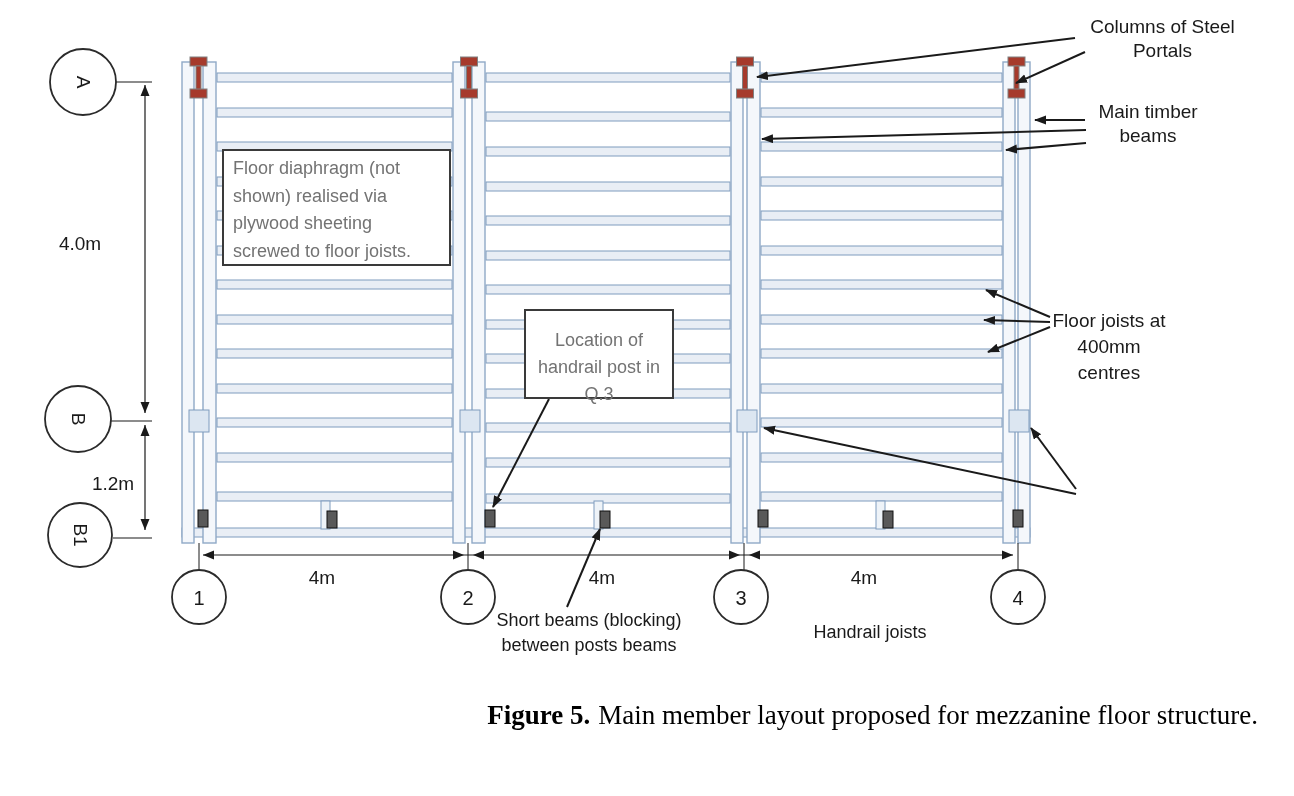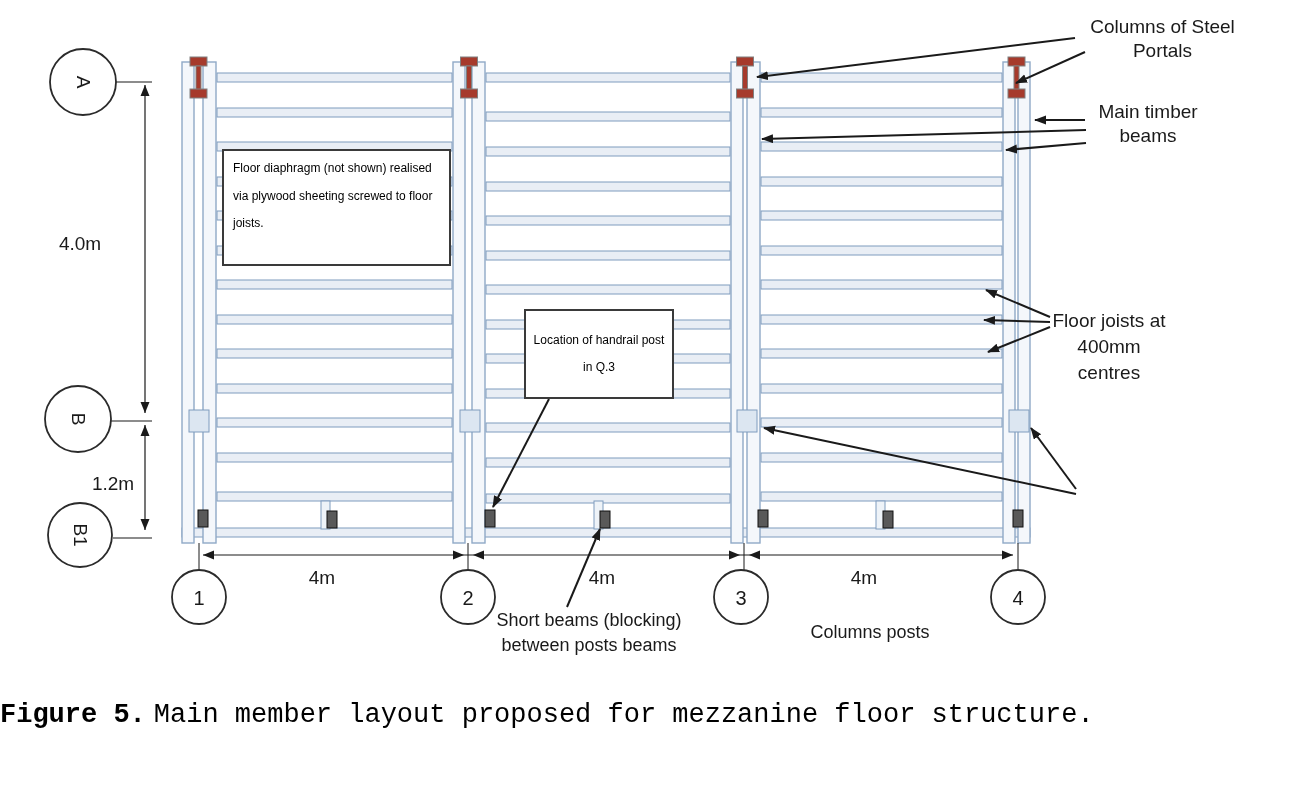--- a/index.html
+++ b/index.html
@@ -1,38 +1,38 @@
 <!DOCTYPE html>
 <html><head>
 <meta charset="utf-8">
 <style>
   html,body{margin:0;padding:0;background:#ffffff;}
   #page{position:relative;width:1294px;height:796px;background:#ffffff;overflow:hidden;
         font-family:"Liberation Sans",sans-serif;color:#1a1a1a;}
   #plan-svg{position:absolute;left:0;top:0;}
   .lbl{position:absolute;text-align:center;font-size:19px;line-height:24px;color:#1a1a1a;}
   .callout{position:absolute;background:#ffffff;border:2px solid #3a3a3a;box-sizing:border-box;
-           font-size:12px;color:#000000;}
+           font-size:18px;color:#737373;}
   #callout-floor-diaphragm{left:222px;top:149px;width:229px;height:117px;
            line-height:27.5px;padding:4px 9px;text-align:left;}
   #callout-handrail{left:524px;top:309px;width:150px;height:90px;
            line-height:27px;padding:16px 2px;text-align:center;}
   #lbl-steel-portals{left:1085px;top:15px;width:155px;}
   #lbl-main-beams{left:1078px;top:100px;width:140px;}
   #lbl-floor-joists{left:1045px;top:308px;width:128px;line-height:26px;}
   #lbl-timber-columns{left:1057px;top:478px;width:128px;line-height:26px;}
   #lbl-short-beams{left:483px;top:608px;width:212px;font-size:18px;line-height:25px;}
   #lbl-handrail-posts{left:810px;top:620px;width:120px;font-size:18px;line-height:25px;}
   #lbl-dim-4-0m{left:44px;top:232px;width:72px;}
   #lbl-dim-1-2m{left:77px;top:472px;width:72px;}
   #lbl-4m-0{left:285px;top:566px;width:74px;}
   #lbl-4m-1{left:565px;top:566px;width:74px;}
   #lbl-4m-2{left:827px;top:566px;width:74px;}
-  .caption{position:absolute;left:0;top:700px;width:1258px;text-align:left;
-           font-family:Liberation Mono, monospace;font-size:27px;color:#000;}
+  .caption{position:absolute;left:0;top:700px;width:1258px;text-align:right;
+           font-family:Liberation Serif, serif;font-size:27px;color:#000;}
   .cap-b{font-weight:bold;margin-right:8px;}
 </style>
 </head>
 <body>
 
 <div id="page">
   <svg id="plan-svg" width="1294" height="796">
     <defs>
       <marker id="ah" markerWidth="14" markerHeight="11" refX="11" refY="4.5" orient="auto" markerUnits="userSpaceOnUse">
         <path d="M0,0 L12,4.5 L0,9 z" fill="#1a1a1a"></path>
@@ -180,21 +180,21 @@
       </g>
     </svg>
 
   <div class="callout" id="callout-floor-diaphragm">Floor diaphragm (not shown) realised via plywood sheeting screwed to floor joists.</div>
   <div class="callout" id="callout-handrail">Location of handrail post in Q.3</div>
 
   <div class="lbl" id="lbl-steel-portals">Columns of Steel Portals</div>
   <div class="lbl" id="lbl-main-beams">Main timber beams</div>
   <div class="lbl" id="lbl-floor-joists">Floor joists at 400mm centres</div>
   <div class="lbl" id="lbl-short-beams">Short beams (blocking) between posts beams</div>
-  <div class="lbl" id="lbl-handrail-posts">Columns posts</div>
+  <div class="lbl" id="lbl-handrail-posts">Handrail joists</div>
 
   <div class="lbl" id="lbl-dim-4-0m">4.0m</div>
   <div class="lbl" id="lbl-dim-1-2m">1.2m</div>
   <div class="lbl" id="lbl-4m-0">4m</div>
   <div class="lbl" id="lbl-4m-1">4m</div>
   <div class="lbl" id="lbl-4m-2">4m</div>
 
   <div class="caption">
     <span class="cap-b">Figure 5.</span><span>Main member layout proposed for mezzanine floor structure.</span>
   </div>

